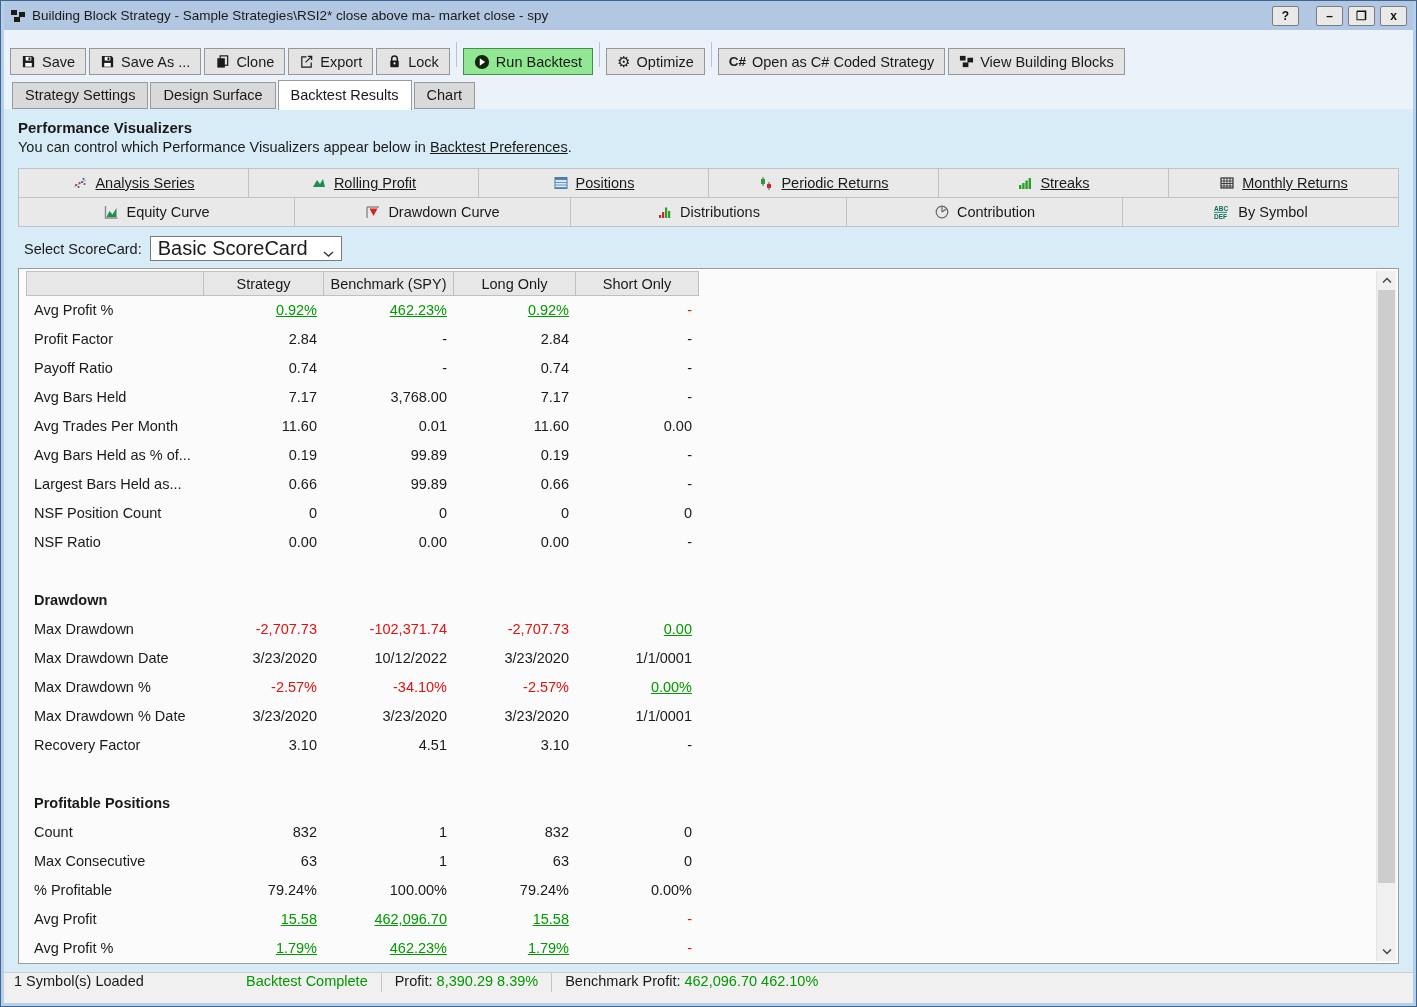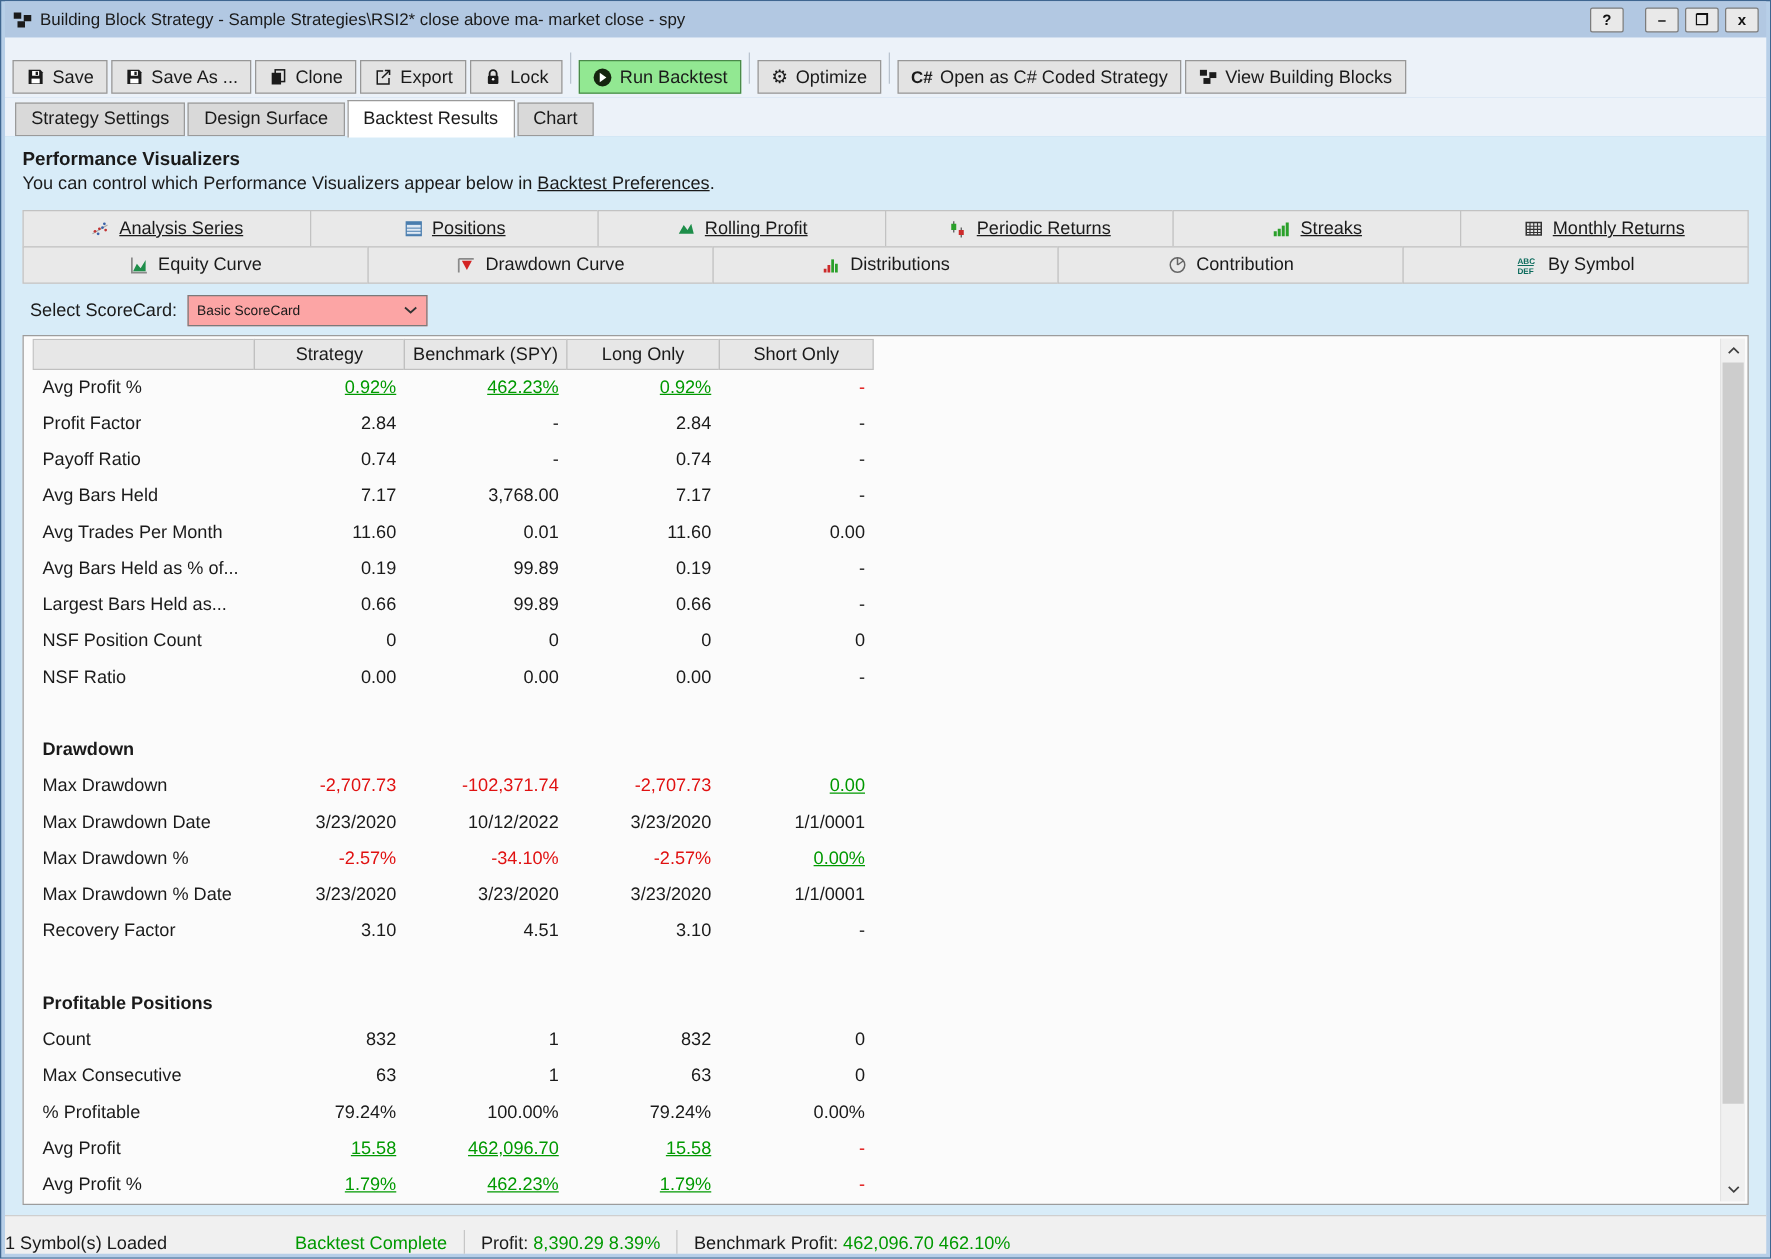--- a/index.html
+++ b/index.html
@@ -77,23 +77,23 @@
     font-size:14.5px; white-space:nowrap; cursor:default;
   }
   .vrow.second .vtab { margin-top:-1px; }
   .vtab:first-child { margin-left:0; }
   .vtab.active { background:#ffffff; }
   .vicon { display:flex; align-items:center; }
   
   .scorecard { display:flex; align-items:center; margin:9px 0 7px 20px; font-size:14.5px; }
   .sc-label { margin-right:8px; }
   .sc-select {
-    width:192px; height:25px; background:#fca5a5; border:1px solid #7a7a7a;
-    display:flex; align-items:center; justify-content:space-between;
-    padding:0 7px; font-size:11px; cursor:default;
+    width:192px; height:25px; background:#ffffff; border:1px solid #7a7a7a;
+    display:flex; align-items:flex-end; justify-content:space-between;
+    padding:0 7px; font-size:20px; cursor:default;
   }
   .sc-chevron { font-size:11px; color:#333; }
   
   .table-panel {
     flex:1 1 auto; margin:0 14px 8px 14px;
     background:#fbfbfb; border:1px solid #9c9c9c;
     position:relative; overflow:hidden;
   }
   .tgrid { position:absolute; left:7px; top:2px; right:30px; bottom:0; overflow:hidden; }
   .thead { display:grid; grid-template-columns:178px 120px 130px 122px 123px; height:25px; }
@@ -117,21 +117,22 @@
   }
   .varrow {
     height:19px; flex:0 0 auto; display:flex; align-items:center; justify-content:center;
     background:#f0f0f0; cursor:default;
   }
   .vtrack { flex:1 1 auto; position:relative; }
   .vthumb { position:absolute; left:1px; right:1px; top:0; height:91%; background:#cdcdcd; }
   
   .statusbar {
     height:31px; background:#f0f0f0; border-top:1px solid #cfcfcf;
-    display:flex; align-items:flex-end; font-size:14.5px; flex:0 0 auto;
+    display:flex; align-items:flex-start; font-size:14.5px; flex:0 0 auto;
+    padding-left:10px;
   }
   .sb-symbols { width:232px; }
   .sb-green { color:#009900; }
   .sb-sep { width:1px; height:19px; background:#c6c6c6; margin:0 13px; }
   .sb-pair { white-space:nowrap; }
 </style>
 </head>
 <body>
 
 <div class="frame">
@@ -257,34 +258,34 @@
               <circle cx="10" cy="7" r="1.1" fill="#3b62a8"></circle>
               <circle cx="12.5" cy="9" r="1.1" fill="#c23434"></circle>
               <circle cx="11.5" cy="4" r="1.1" fill="#3b62a8"></circle>
             </svg>
           </span>
         <span>Analysis Series</span>
       </div>
       <div class="vtab">
         <span class="vicon">
             <svg width="16" height="16" viewBox="0 0 16 16">
+              <path d="M2 12L6 5l3 4 3-5 2 8z" fill="#1e8e4a"></path>
+            </svg>
+          </span>
+        <span>Rolling Profit</span>
+      </div>
+      <div class="vtab">
+        <span class="vicon">
+            <svg width="16" height="16" viewBox="0 0 16 16">
               <rect x="2" y="2.5" width="12" height="11" fill="#dfe9f4" stroke="#4a7dae"></rect>
               <rect x="2" y="2.5" width="12" height="2.4" fill="#4a7dae"></rect>
               <path d="M2 7.5h12M2 10h12M2 12.5h12" stroke="#4a7dae" stroke-width="0.8"></path>
             </svg>
           </span>
         <span>Positions</span>
-      </div>
-      <div class="vtab">
-        <span class="vicon">
-            <svg width="16" height="16" viewBox="0 0 16 16">
-              <path d="M2 12L6 5l3 4 3-5 2 8z" fill="#1e8e4a"></path>
-            </svg>
-          </span>
-        <span>Rolling Profit</span>
       </div>
       <div class="vtab">
         <span class="vicon">
             <svg width="16" height="16" viewBox="0 0 16 16">
               <line x1="5" y1="2" x2="5" y2="11" stroke="#555" stroke-width="1"></line>
               <rect x="3" y="4" width="4" height="5" fill="#2aa02a"></rect>
               <line x1="11" y1="7" x2="11" y2="15" stroke="#555" stroke-width="1"></line>
               <rect x="9" y="9" width="4" height="4" fill="#cc2a2a"></rect>
             </svg>
           </span>

